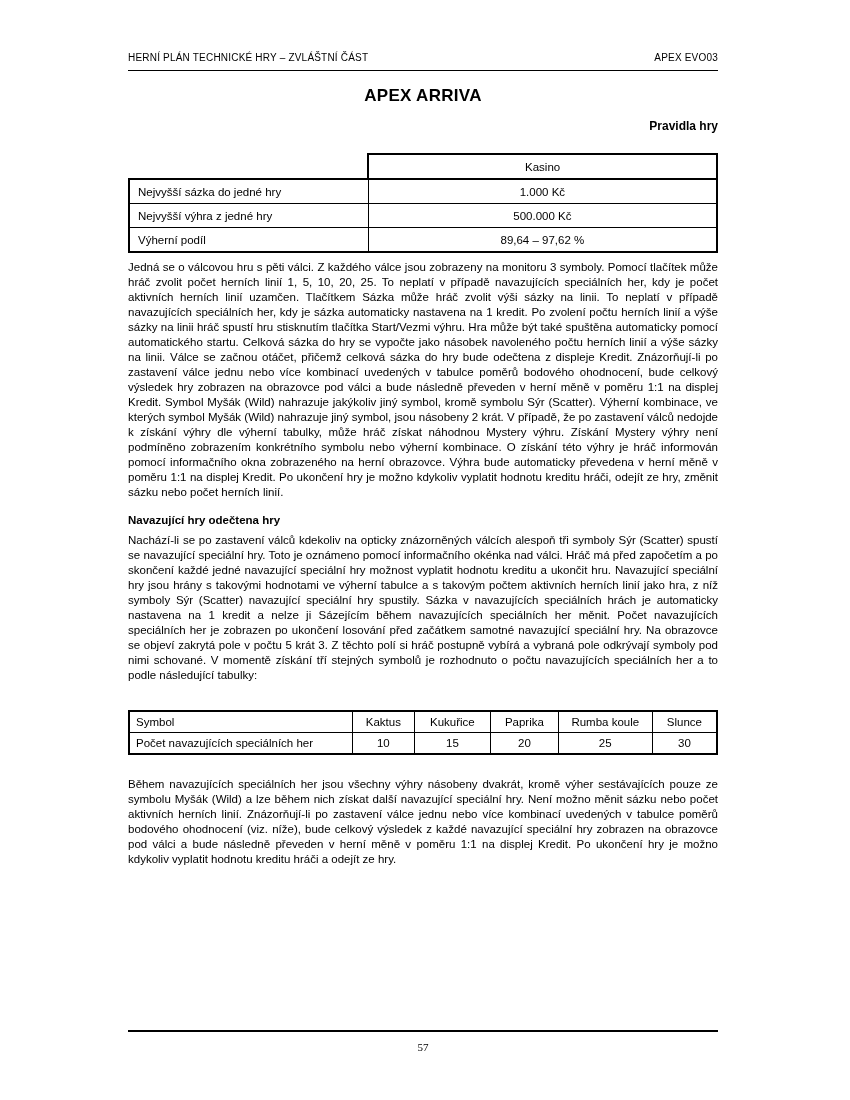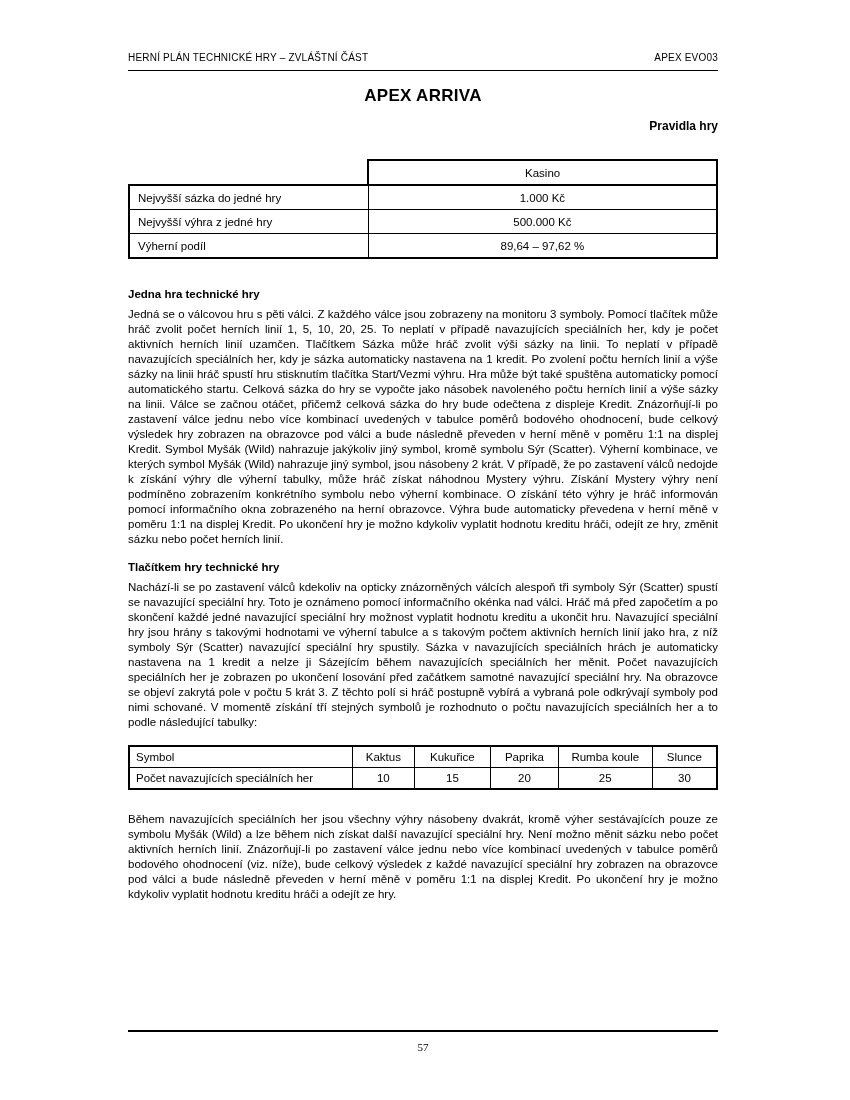--- a/index.html
+++ b/index.html
@@ -48,21 +48,21 @@
     font-size: 12px;
     font-weight: bold;
   }
   .params-label {
     margin-top: 17px;
     font-size: 11.5px;
     font-weight: bold;
   }
   
   table.params {
-    margin-top: 26px;
+    margin-top: 20px;
     width: 100%;
     border-collapse: collapse;
     font-size: 11.5px;
   }
   table.params td {
     height: 23px;
     padding: 0 8px;
     vertical-align: middle;
   }
   table.params td.blank { border: none; }
@@ -91,21 +91,21 @@
   .section-heading.tight { margin-top: 14px; }
   .para {
     margin-top: 7px;
     font-size: 11.5px;
     line-height: 15px;
     text-align: justify;
   }
   .para.after-table { margin-top: 22px; }
   
   table.symbols {
-    margin-top: 15px;
+    margin-top: 27px;
     width: 100%;
     border-collapse: collapse;
     border: 2px solid #000;
     font-size: 11.5px;
   }
   table.symbols td {
     border: 1px solid #000;
     height: 20px;
     padding: 0 6px;
     text-align: center;
@@ -166,24 +166,23 @@
           <td class="p-label">Nejvyšší výhra z jedné hry</td>
           <td class="p-value">500.000 Kč</td>
         </tr>
         <tr class="last">
           <td class="p-label">Výherní podíl</td>
           <td class="p-value">89,64 – 97,62 %</td>
         </tr>
       </tbody>
     </table>
 
-    <div class="section-heading">Jedna hra technické hry</div>
     <div class="para">Jedná se o válcovou hru s pěti válci. Z každého válce jsou zobrazeny na monitoru 3 symboly. Pomocí tlačítek může hráč zvolit počet herních linií 1, 5, 10, 20, 25. To neplatí v případě navazujících speciálních her, kdy je počet aktivních herních linií uzamčen. Tlačítkem Sázka může hráč zvolit výši sázky na linii. To neplatí v případě navazujících speciálních her, kdy je sázka automaticky nastavena na 1 kredit. Po zvolení počtu herních linií a výše sázky na linii hráč spustí hru stisknutím tlačítka Start/Vezmi výhru. Hra může být také spuštěna automaticky pomocí automatického startu. Celková sázka do hry se vypočte jako násobek navoleného počtu herních linií a výše sázky na linii. Válce se začnou otáčet, přičemž celková sázka do hry bude odečtena z displeje Kredit. Znázorňují-li po zastavení válce jednu nebo více kombinací uvedených v tabulce poměrů bodového ohodnocení, bude celkový výsledek hry zobrazen na obrazovce pod válci a bude následně převeden v herní měně v poměru 1:1 na displej Kredit. Symbol Myšák (Wild) nahrazuje jakýkoliv jiný symbol, kromě symbolu Sýr (Scatter). Výherní kombinace, ve kterých symbol Myšák (Wild) nahrazuje jiný symbol, jsou násobeny 2 krát. V případě, že po zastavení válců nedojde k získání výhry dle výherní tabulky, může hráč získat náhodnou Mystery výhru. Získání Mystery výhry není podmíněno zobrazením konkrétního symbolu nebo výherní kombinace. O získání této výhry je hráč informován pomocí informačního okna zobrazeného na herní obrazovce. Výhra bude automaticky převedena v herní měně v poměru 1:1 na displej Kredit. Po ukončení hry je možno kdykoliv vyplatit hodnotu kreditu hráči, odejít ze hry, změnit sázku nebo počet herních linií.</div>
 
-    <div class="section-heading tight">Tlačítkem hry technické hry</div>
+    <div class="section-heading tight">Navazující hry odečtena hry</div>
     <div class="para">Nachází-li se po zastavení válců kdekoliv na opticky znázorněných válcích alespoň tři symboly Sýr (Scatter) spustí se navazující speciální hry. Toto je oznámeno pomocí informačního okénka nad válci. Hráč má před započetím a po skončení každé jedné navazující speciální hry možnost vyplatit hodnotu kreditu a ukončit hru. Navazující speciální hry jsou hrány s takovými hodnotami ve výherní tabulce a s takovým počtem aktivních herních linií jako hra, z níž symboly Sýr (Scatter) navazující speciální hry spustily. Sázka v navazujících speciálních hrách je automaticky nastavena na 1 kredit a nelze ji Sázejícím během navazujících speciálních her měnit. Počet navazujících speciálních her je zobrazen po ukončení losování před začátkem samotné navazující speciální hry. Na obrazovce se objeví zakrytá pole v počtu 5 krát 3. Z těchto polí si hráč postupně vybírá a vybraná pole odkrývají symboly pod nimi schované. V momentě získání tří stejných symbolů je rozhodnuto o počtu navazujících speciálních her a to podle následující tabulky:</div>
 
     <table class="symbols">
       <colgroup>
         <col style="width:38%">
           <col style="width:10.5%">
           <col style="width:13%">
         <col style="width:11.5%">
           <col style="width:16%">
           <col style="width:11%">

